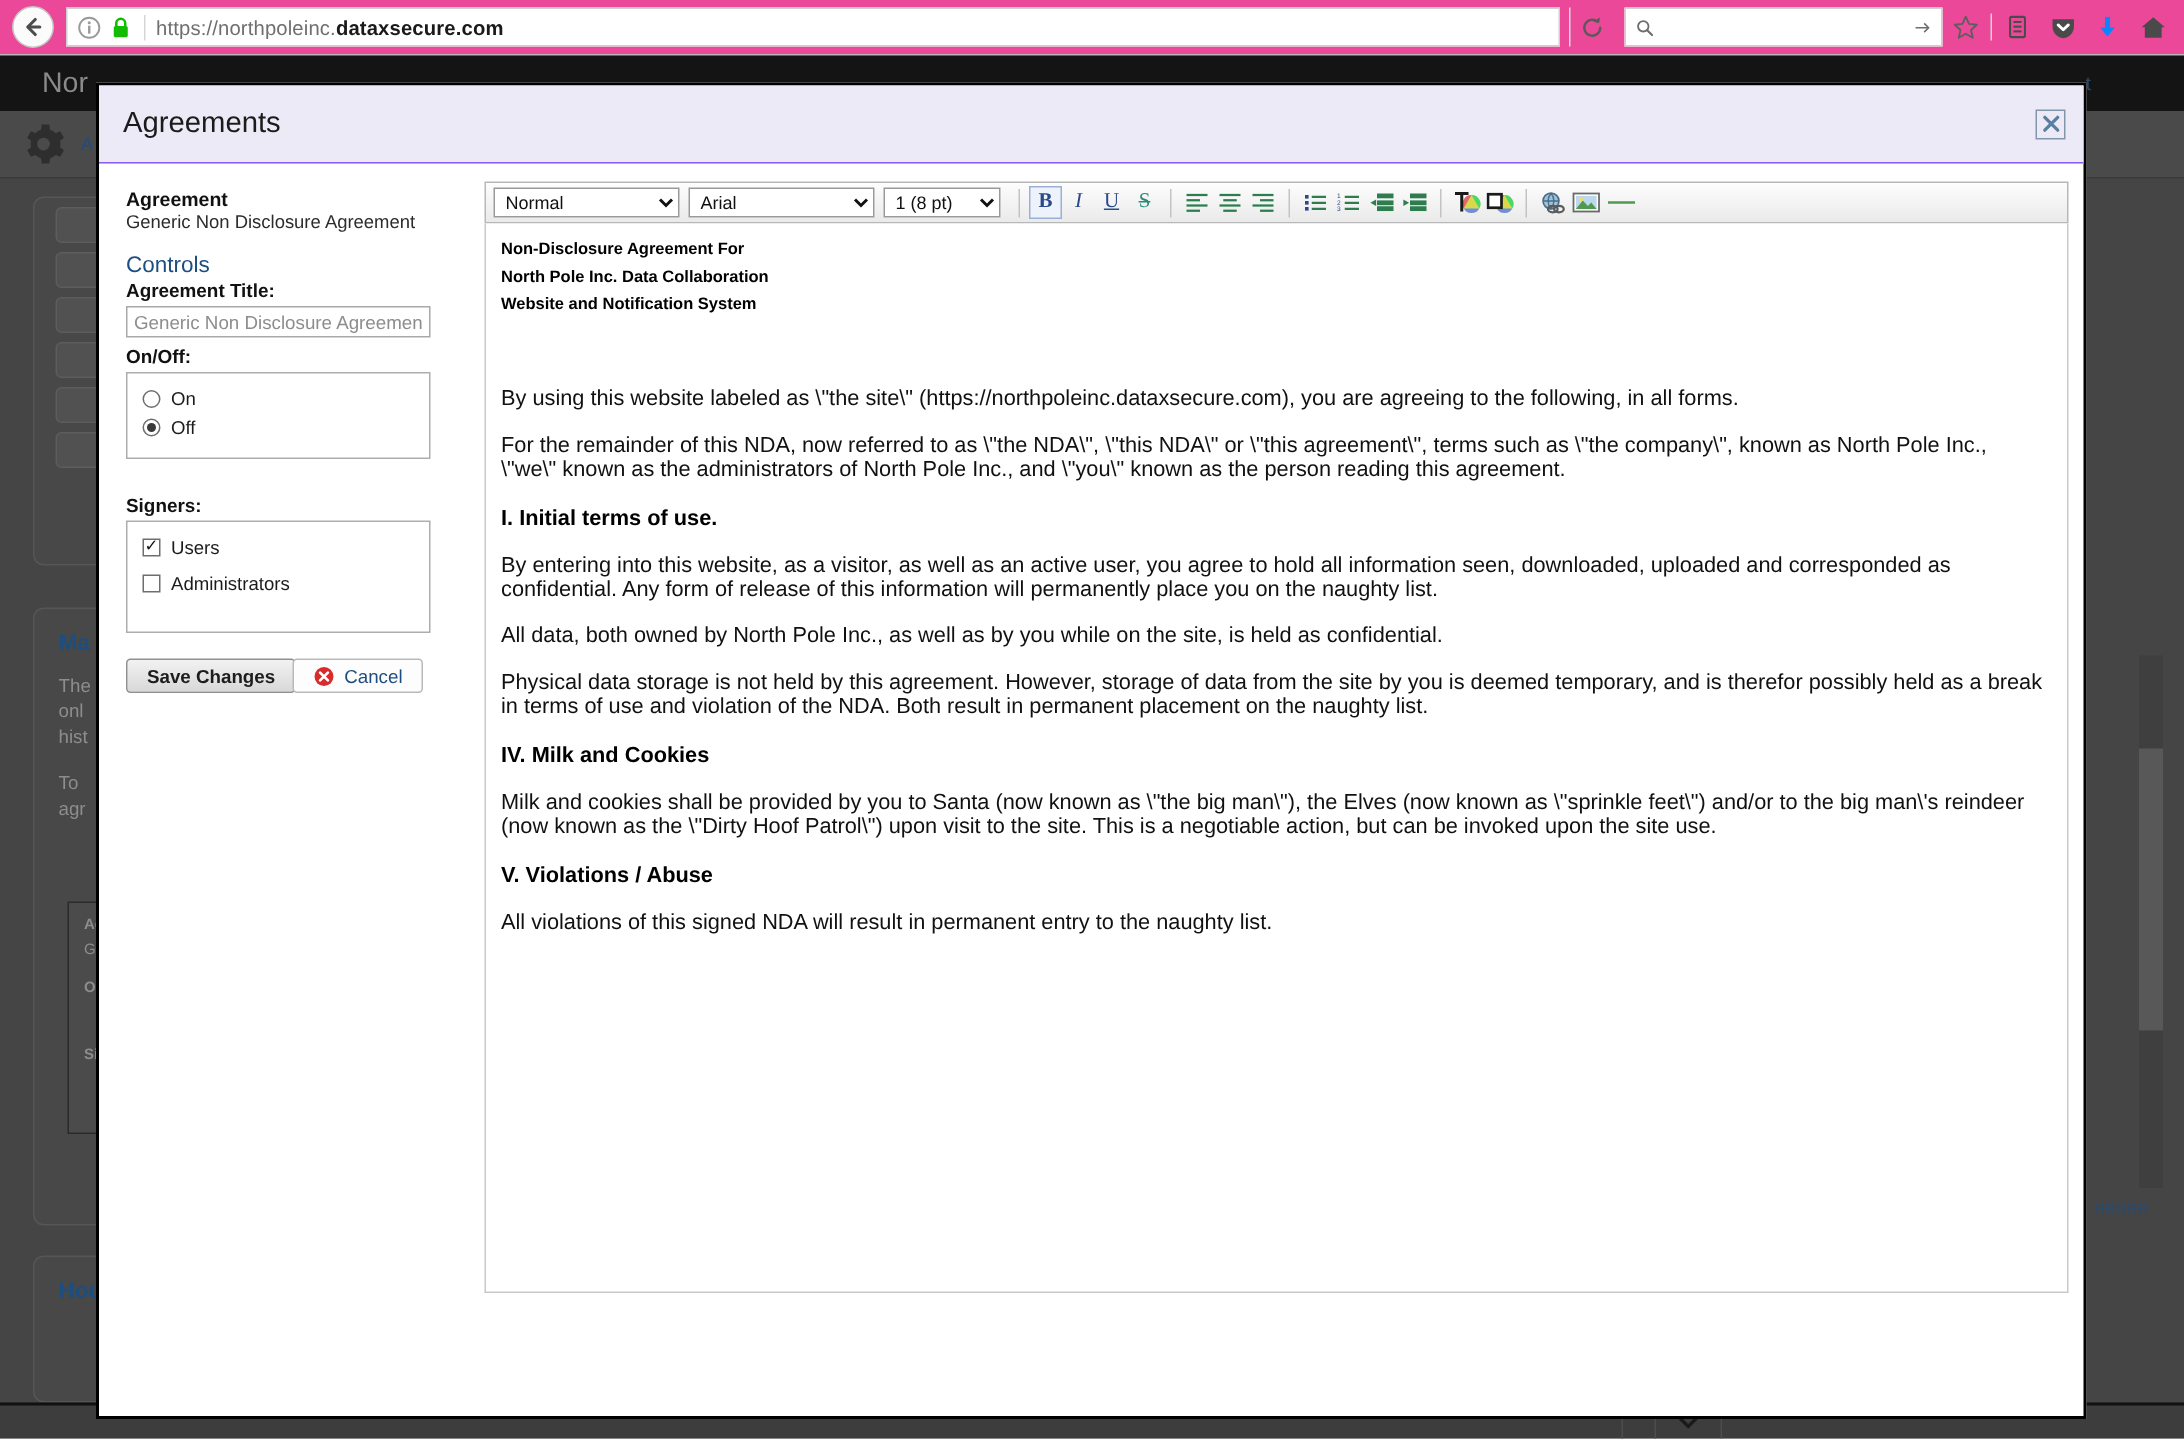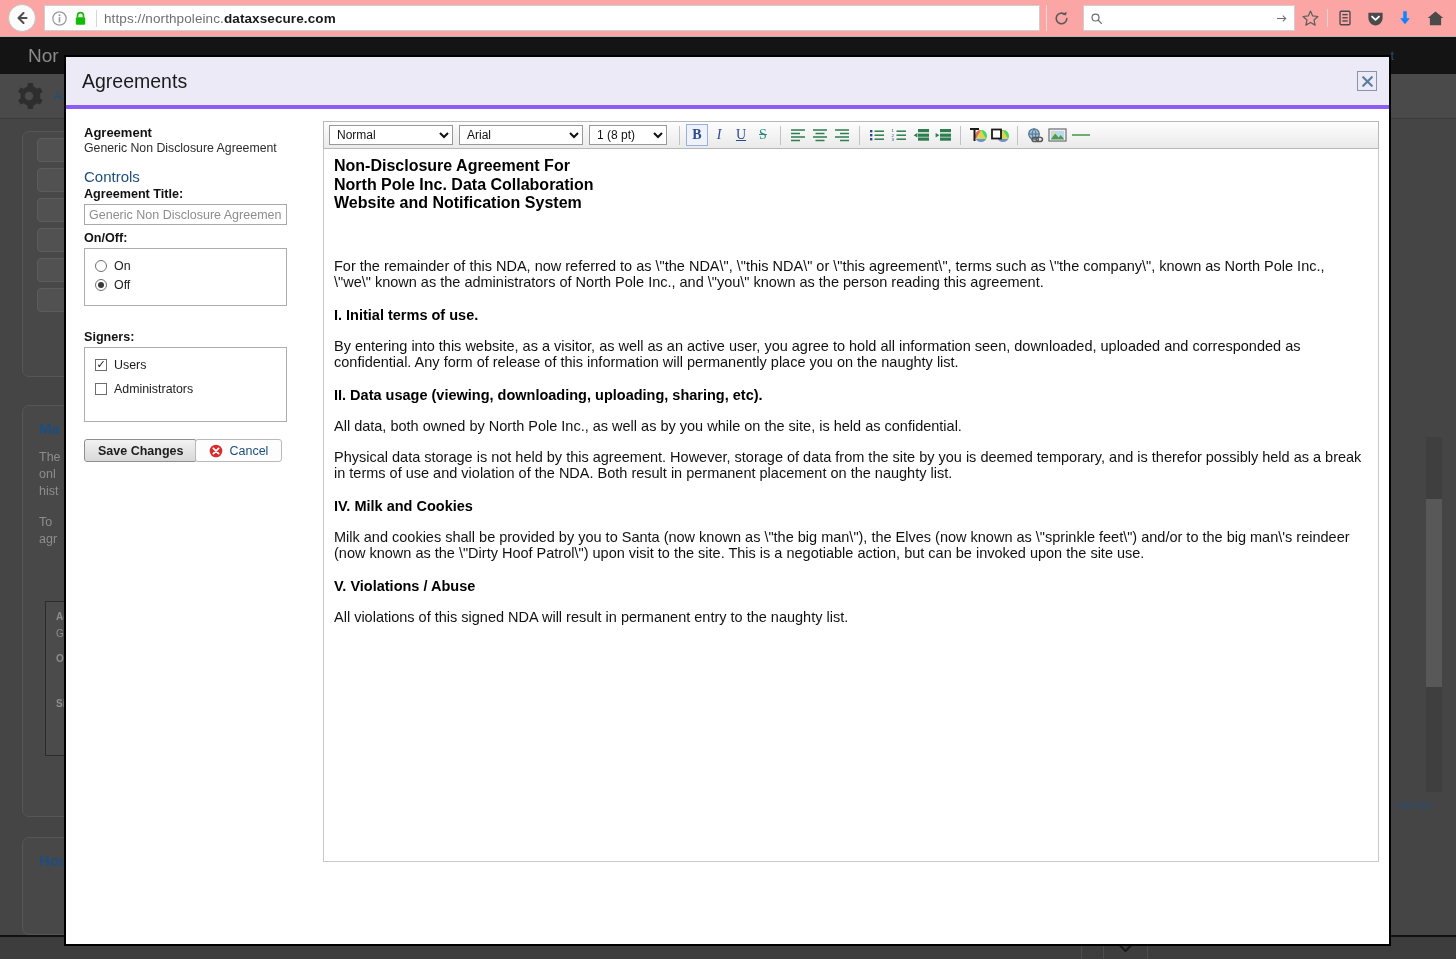--- a/index.html
+++ b/index.html
@@ -8,21 +8,21 @@
     width: 1456px; height: 959px;
     overflow: hidden;
     font-family: "Liberation Sans", sans-serif;
     background: #ffffff;
   }
 
   
   #browser-bar {
     position: absolute; top: 0; left: 0;
     width: 1456px; height: 37px;
-    background: #fca5a5;
+    background: #ec4899;
     border-bottom: 1px solid #b6b6b6;
     display: flex; align-items: center;
   }
   .nav-btn {
     width: 28px; height: 28px; margin-left: 8px;
     border-radius: 50%; border: 1px solid #c4c4c4;
     background: #fbfbfb;
     display: flex; align-items: center; justify-content: center;
     flex: none;
   }
@@ -111,21 +111,21 @@
   
   #modal {
     position: absolute; left: 64px; top: 55px;
     width: 1327px; height: 891px;
     background: #ffffff;
     border: 2px solid #000000;
     z-index: 20;
   }
   #modal-header {
     height: 52px; background: #eceaf6;
-    border-bottom: 4px solid #8b5cf6;
+    border-bottom: 1px solid #8b5cf6;
     display: flex; align-items: center;
     padding: 0 12px 0 16px;
   }
   #modal-title { font-size: 19.5px; color: #1b1b1b; flex: 1 1 auto; }
   #modal-close {
     width: 20px; height: 20px;
     border: 1px solid #8397ab; background: #eceaf6;
     display: flex; align-items: center; justify-content: center;
   }
   #modal-body { display: flex; padding: 12px 10px 0 18px; }
@@ -201,21 +201,21 @@
     font-size: 14px;
   }
   .tbbtn.active { border: 1px solid #9ab0d6; background: #eef3fb; }
   #editor-canvas {
     border: 1px solid #c9c9c9; border-top: none;
     background: #ffffff;
     height: 713px; overflow: hidden;
     padding: 8px 14px 0 10px;
   }
   .doc-title {
-    font-weight: bold; font-size: 16px; color: #000;
+    font-weight: bold; font-size: 11px; color: #000;
     line-height: 18.5px; margin: 0 0 0 0;
   }
   .doc-h {
     font-weight: bold; font-size: 14.5px; color: #000;
     margin: 17px 0 0 0;
   }
   .doc-p {
     font-size: 14.5px; color: #111; line-height: 16px;
     margin: 15px 0 0 0;
   }
@@ -576,26 +576,26 @@
 
       <div id="editor-canvas">
         <div class="doc-title">
           <div>Non-Disclosure Agreement For</div>
           <div>North Pole Inc. Data Collaboration</div>
           <div>Website and Notification System</div>
         </div>
 
         <div class="doc-gap"></div>
 
+        <p class="doc-p">By using this website labeled as \"the site\" (https://northpoleinc.dataxsecure.com), you are agreeing to the following, in all forms.</p>
         <p class="doc-p">For the remainder of this NDA, now referred to as \"the NDA\", \"this NDA\" or \"this agreement\", terms such as \"the company\", known as North Pole Inc., \"we\" known as the administrators of North Pole Inc., and \"you\" known as the person reading this agreement.</p>
 
         <p class="doc-h">I. Initial terms of use.</p>
         <p class="doc-p">By entering into this website, as a visitor, as well as an active user, you agree to hold all information seen, downloaded, uploaded and corresponded as confidential. Any form of release of this information will permanently place you on the naughty list.</p>
 
-        <p class="doc-h">II. Data usage (viewing, downloading, uploading, sharing, etc).</p>
         <p class="doc-p">All data, both owned by North Pole Inc., as well as by you while on the site, is held as confidential.</p>
 
         <p class="doc-p">Physical data storage is not held by this agreement. However, storage of data from the site by you is deemed temporary, and is therefor possibly held as a break in terms of use and violation of the NDA. Both result in permanent placement on the naughty list.</p>
 
         <p class="doc-h">IV. Milk and Cookies</p>
         <p class="doc-p">Milk and cookies shall be provided by you to Santa (now known as \"the big man\"), the Elves (now known as \"sprinkle feet\") and/or to the big man\'s reindeer (now known as the \"Dirty Hoof Patrol\") upon visit to the site. This is a negotiable action, but can be invoked upon the site use.</p>
 
         <p class="doc-h">V. Violations / Abuse</p>
         <p class="doc-p">All violations of this signed NDA will result in permanent entry to the naughty list.</p>
       </div>

